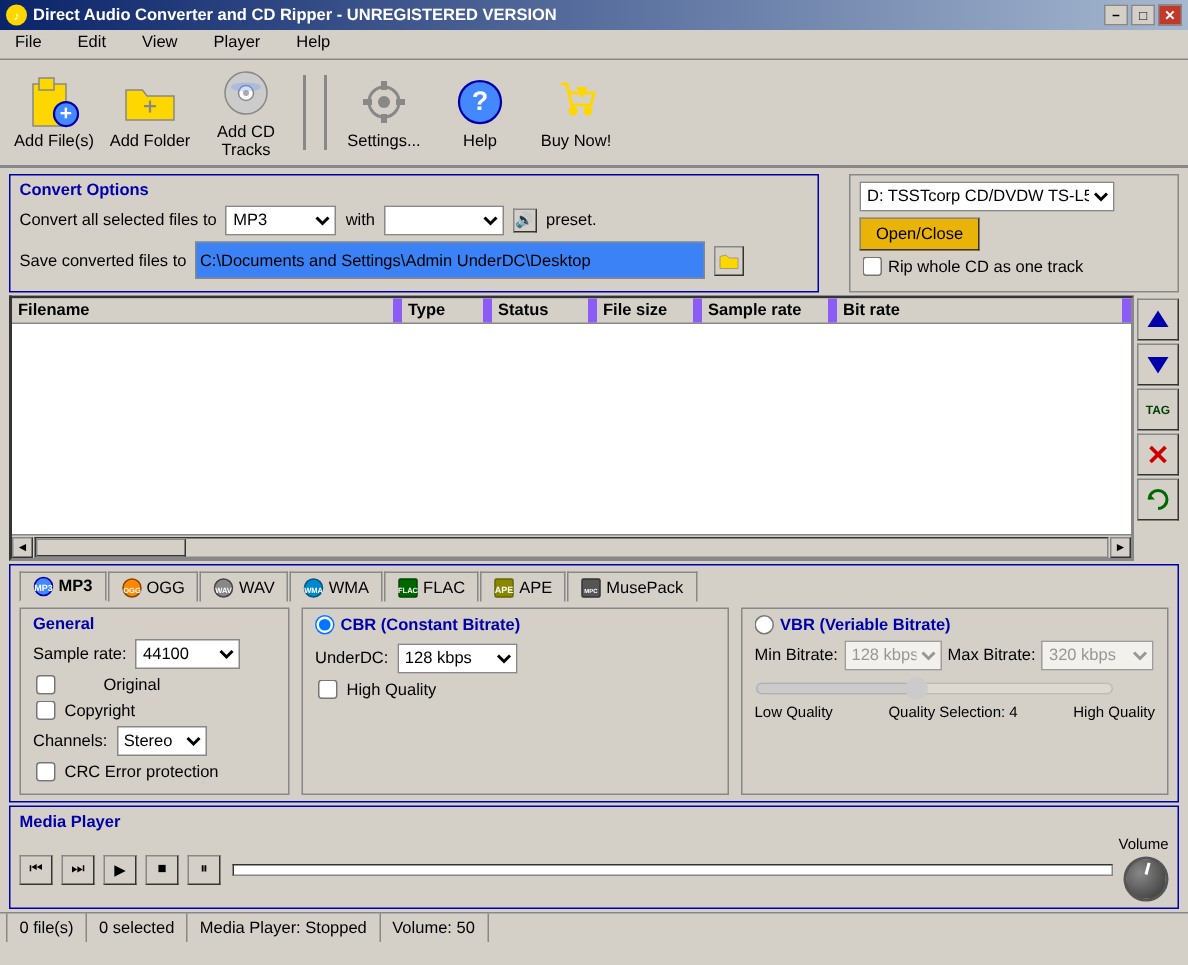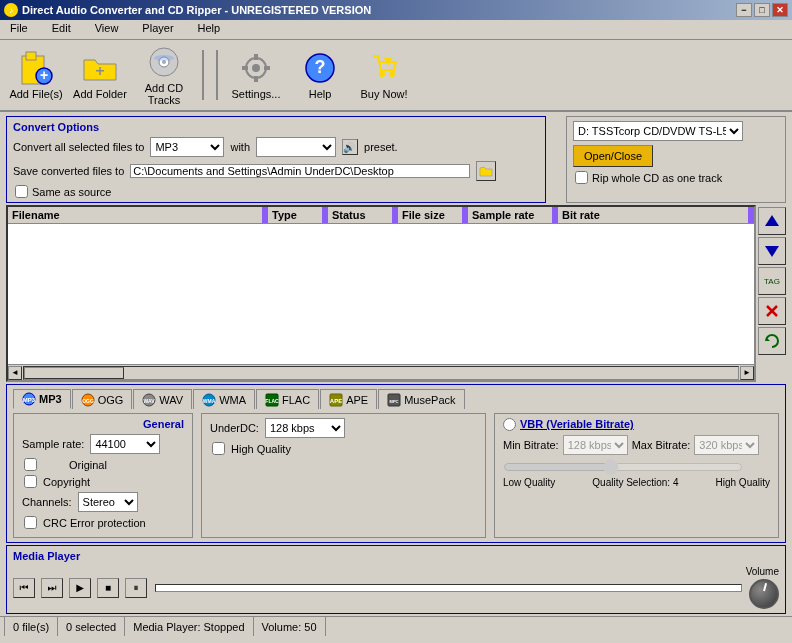--- a/index.html
+++ b/index.html
@@ -19,21 +19,21 @@
 
     
     .toolbar { background: #d4d0c8; height: 72px; display: flex; align-items: center; padding: 4px 6px; gap: 4px; border-bottom: 2px solid #888; }
     .toolbar-btn { display: flex; flex-direction: column; align-items: center; justify-content: center; width: 60px; height: 60px; cursor: pointer; border: none; background: transparent; font-size: 11px; gap: 2px; }
     .toolbar-icon { width: 36px; height: 36px; display: flex; align-items: center; justify-content: center; }
     .toolbar-separator { width: 2px; height: 50px; background: #888; margin: 0 4px; }
     .section-title { color: #0000aa; font-size: 11px; font-weight: bold; margin-bottom: 4px; }
     .convert-row { display: flex; align-items: center; gap: 6px; margin-bottom: 4px; }
     .convert-row label { font-size: 11px; white-space: nowrap; }
     select { height: 20px; font-size: 11px; background: white; border: 1px solid #888; }
-    input[type="text"] { height: 14px; font-size: 11px; border: 1px solid #888; background: #ffffff; padding: 0 2px; }
+    input[type="text"] { height: 25px; font-size: 11px; border: 1px solid #888; background: #3b82f6; padding: 0 2px; }
     .path-input { width: 340px; }
     .checkbox-row { display: flex; align-items: center; gap: 4px; margin-left: 2px; }
 
     
     .options-row { display: flex; gap: 20px; margin: 4px 6px 2px 6px; }
     .convert-options-panel { border: 1px solid #0000aa; flex: 1; padding: 4px 6px; background: #d4d0c8; }
     .cd-audio-panel { border: 1px solid #888; width: 220px; padding: 4px 6px; background: #d4d0c8; }
     .file-list-header { display: flex; background: #d4d0c8; border-bottom: 1px solid #888; font-size: 11px; font-weight: bold; }
     .file-col { padding: 2px 4px; border-right: 6px solid #8b5cf6; }
     .file-col-filename { width: 260px; }
@@ -197,24 +197,20 @@
     </div>
     <div class="convert-row">
       <label>Save converted files to</label>
       <input type="text" class="path-input" value="C:\Documents and Settings\Admin UnderDC\Desktop" style="">
       <div style="width:20px;height:20px;background:#d4d0c8;border:1px outset #888;display:flex;align-items:center;justify-content:center;cursor:pointer;">
         <svg width="14" height="14" viewBox="0 0 14 14">
           <path d="M1 4 L1 12 L13 12 L13 5 L7 5 L5 3 Z" fill="#ffd700" stroke="#888" stroke-width="0.5"></path>
         </svg>
       </div>
     </div>
-    <div class="checkbox-row">
-      <input type="checkbox" style="">
-      <label>Same as source</label>
-    </div>
   </div>
 
   <div class="cd-audio-panel">
     <div class="convert-row">
       <select style="width:170px;">
         <option>D: TSSTcorp CD/DVDW TS-L532R vHAC</option>
       </select>
     </div>
     <div style="margin-bottom:4px;">
       <button style="width:80px;height:22px;font-size:11px;background:#eab308;border:1px outset #888;cursor:pointer;">Open/Close</button>
@@ -253,21 +249,21 @@
     <div class="side-btn">
       <svg width="18" height="18" viewBox="0 0 18 18">
           <polygon points="9,3 16,14 2,14" fill="#0000aa"></polygon>
         </svg>
     </div>
     <div class="side-btn">
       <svg width="18" height="18" viewBox="0 0 18 18">
           <polygon points="9,15 16,4 2,4" fill="#0000aa"></polygon>
         </svg>
     </div>
-    <div class="side-btn" style="font-size:8px;font-weight:normal;color:#004400;">TAG</div>
+    <div class="side-btn" style="font-size:8px;font-weight:bold;color:#004400;">TAG</div>
     <div class="side-btn">
       <svg width="14" height="14" viewBox="0 0 14 14">
         <line x1="2" y1="2" x2="12" y2="12" stroke="#cc0000" stroke-width="2.5"></line>
         <line x1="12" y1="2" x2="2" y2="12" stroke="#cc0000" stroke-width="2.5"></line>
       </svg>
     </div>
     <div class="side-btn">
       <svg width="18" height="18" viewBox="0 0 18 18">
         <path d="M3 9 A6 6 0 1 1 9 15" fill="none" stroke="#006600" stroke-width="2"></path>
         <polygon points="3,5 3,9 7,9" fill="#006600"></polygon>
@@ -326,21 +322,21 @@
           <rect x="1" y="1" width="12" height="12" fill="#555555" stroke="#333" stroke-width="1" rx="1"></rect>
           <text x="7" y="10" text-anchor="middle" font-size="4" fill="white" font-weight="bold">MPC</text>
         </svg>
       <span>MusePack</span>
     </div>
   </div>
 
   <div class="encoder-content">
 
     <div class="encoder-general">
-      <div style="color:#0000aa;font-weight:bold;margin-bottom:4px;text-align:right;">General</div>
+      <div style="color:#0000aa;font-weight:bold;margin-bottom:4px;">General</div>
       <div class="encoder-row">
         <label>Sample rate:</label>
         <select style="width:70px;">
           <option>44100</option>
           <option>8000</option>
           <option>11025</option>
           <option>22050</option>
           <option>48000</option>
         </select>
       </div>
@@ -359,49 +355,53 @@
           <option>Mono</option>
         </select>
       </div>
       <div class="encoder-row" style="margin-left:2px;">
         <input type="checkbox" style="">
         <label>CRC Error protection</label>
       </div>
     </div>
 
     <div class="encoder-cbr">
+      <div style="display:flex;align-items:center;gap:4px;margin-bottom:6px;">
+        <input type="radio" name="bitrate-mode" checked="" style="">
+        <label style="color:#0000aa;font-weight:bold;">CBR (Constant Bitrate)</label>
+      </div>
       <div class="encoder-row">
         <label>UnderDC:</label>
         <select style="width:80px;">
           <option>128 kbps</option>
           <option>64 kbps</option>
           <option>96 kbps</option>
           <option>192 kbps</option>
           <option>256 kbps</option>
           <option>320 kbps</option>
         </select>
       </div>
       <div class="encoder-row" style="margin-left:2px;">
         <input type="checkbox" style="">
         <label>High Quality</label>
       </div>
     </div>
 
     <div class="encoder-vbr">
-      <div style="display:flex;gap:4px;margin-bottom:4px;text-decoration:underline;">
+      <div style="display:flex;align-items:center;gap:4px;margin-bottom:4px;">
         <input type="radio" name="bitrate-mode" style="">
         <label style="color:#0000aa;font-weight:bold;">VBR (Veriable Bitrate)</label>
       </div>
       <div class="encoder-row" style="gap:4px;">
         <label>Min Bitrate:</label>
         <select style="width:65px;" disabled="">
           <option>128 kbps</option>
         </select>
         <label>Max Bitrate:</label>
-        <select style="width:65px;" disabled="">
+        <select style="width:75px;" disabled="">
           <option>320 kbps</option>
         </select>
       </div>
       <div style="margin-top:4px;">
         <input type="range" min="0" max="9" value="4" style="width: 90%;" disabled="">
         <div style="display:flex;justify-content:space-between;font-size:10px;">
           <span>Low Quality</span>
           <span>Quality Selection: 4</span>
           <span>High Quality</span>
         </div>

